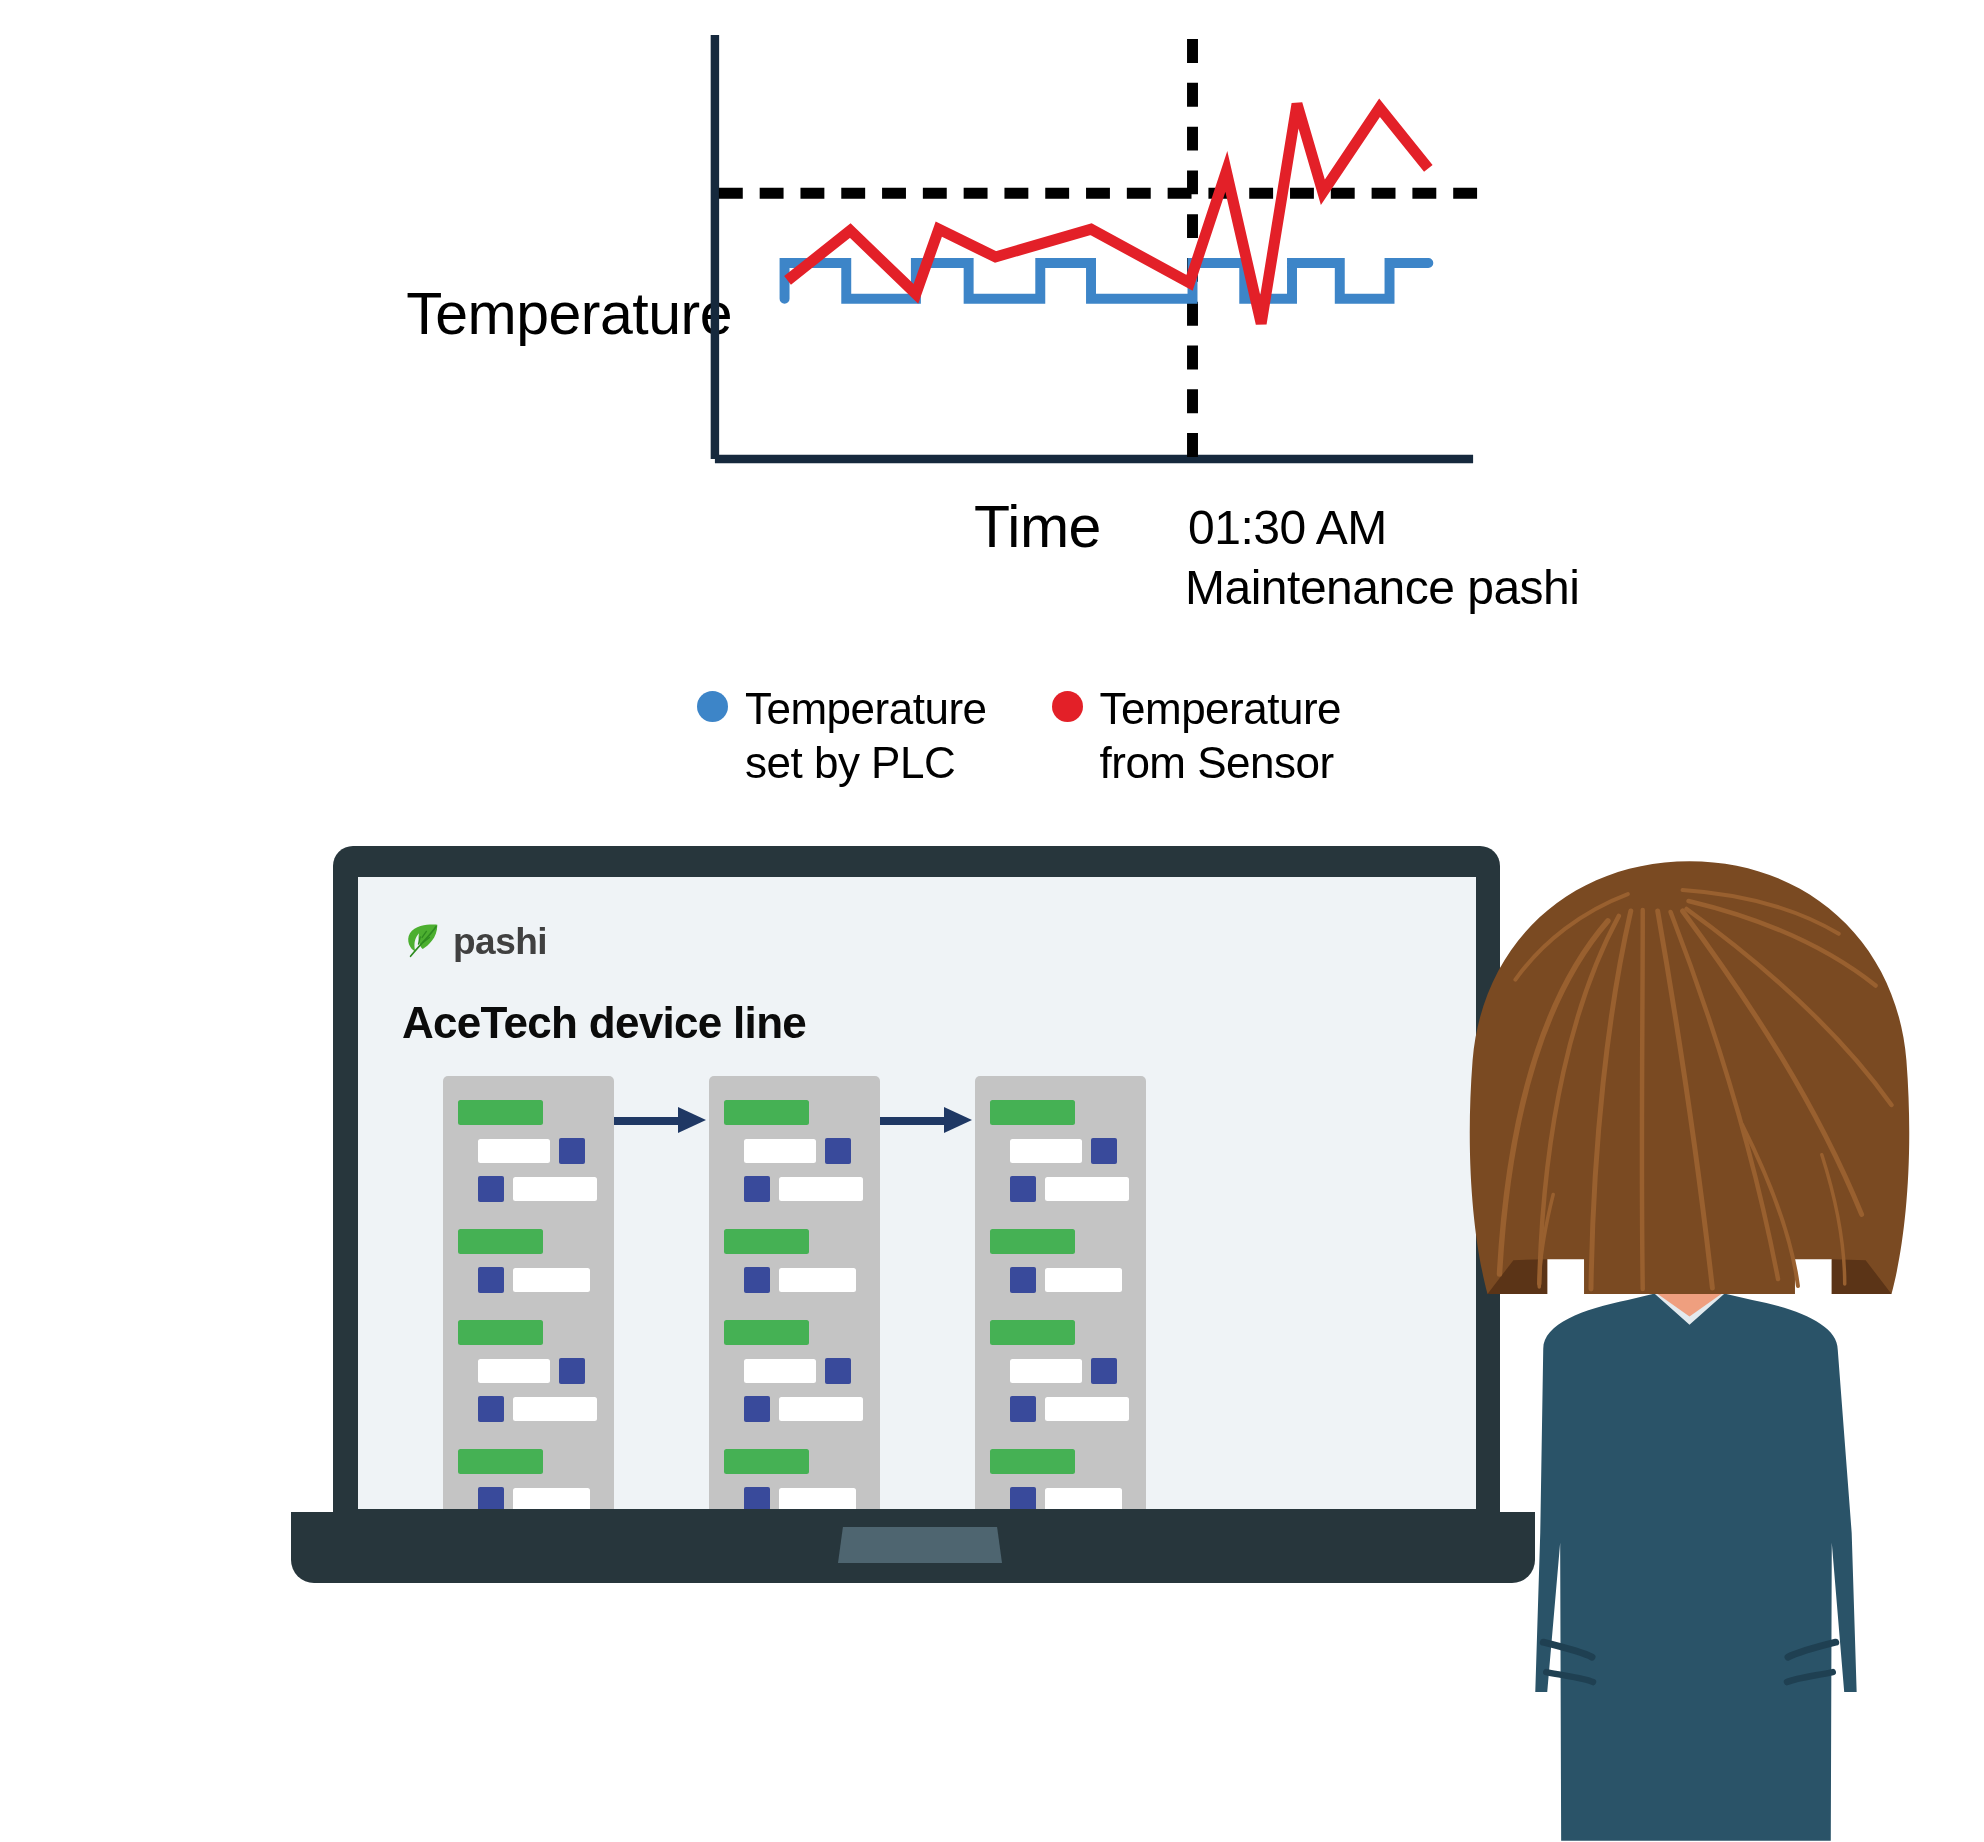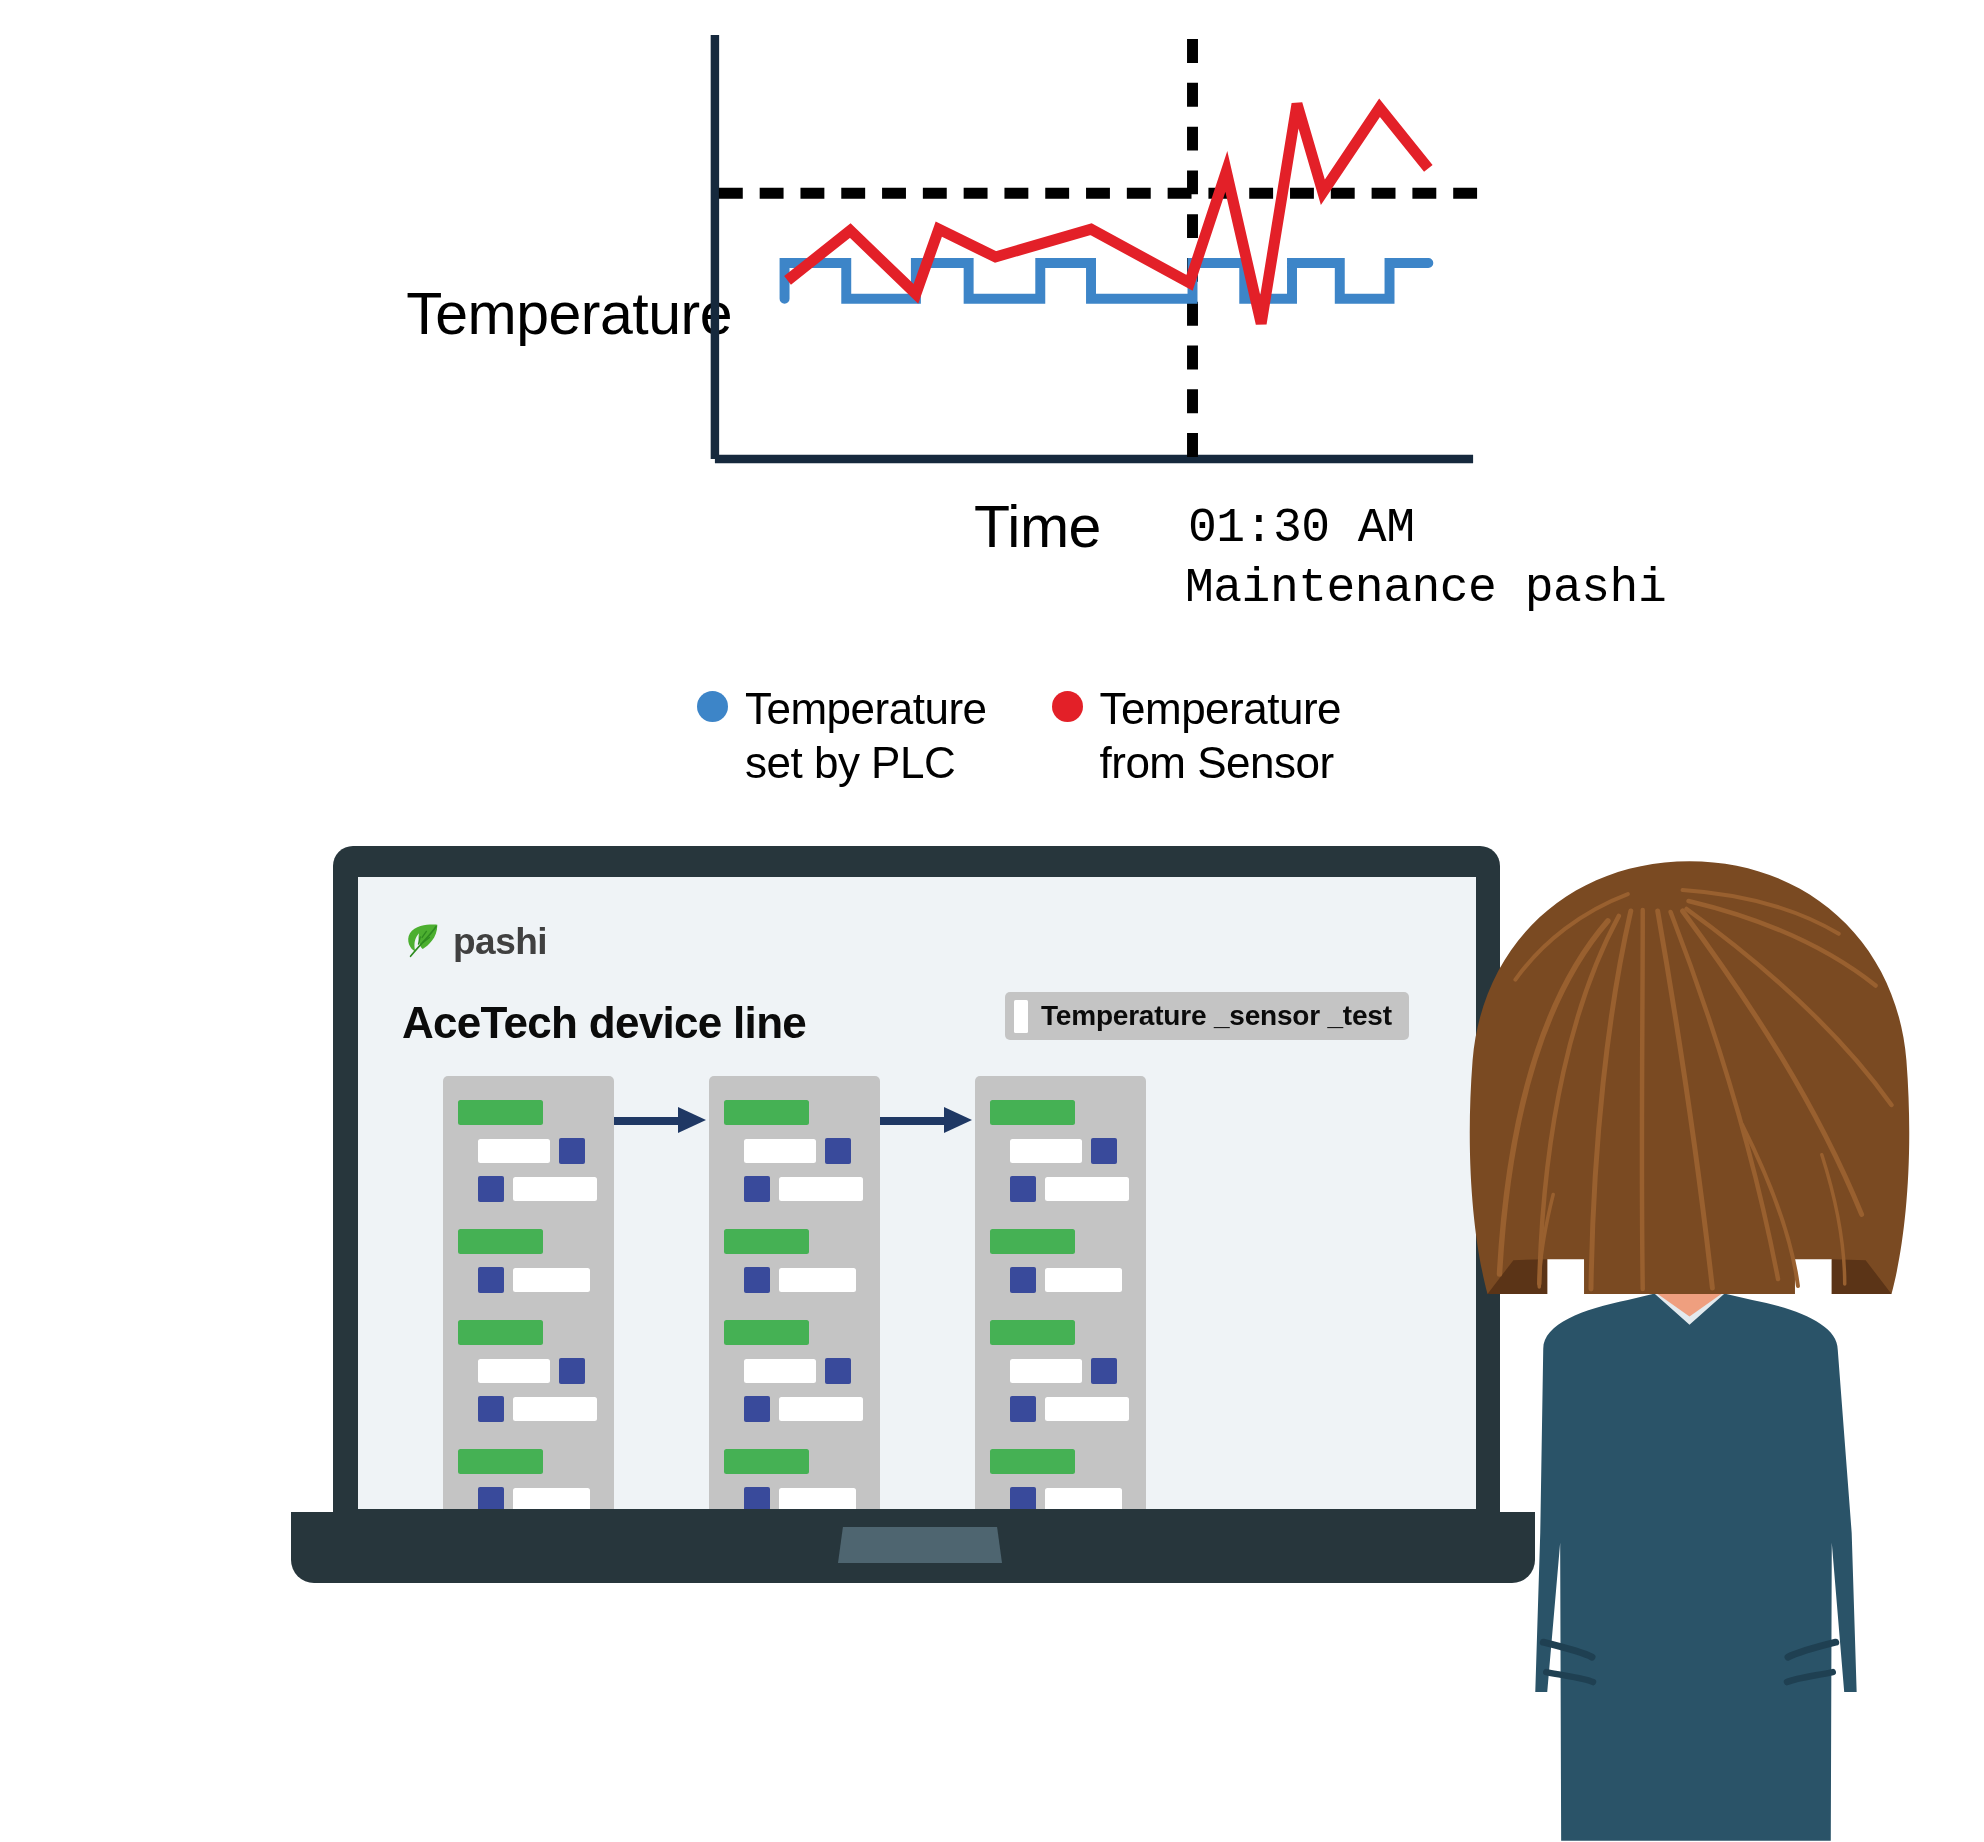--- a/index.html
+++ b/index.html
@@ -18,21 +18,21 @@
     letter-spacing:-0.5px;
   }
   #x-axis-title{
     position:absolute;left:946px;top:493px;
     font-size:59px;color:#000;letter-spacing:-0.5px;margin-left:28px;
   }
   #event-annotation{
     position:absolute;left:1185px;top:498px;width:572px;
     font-size:48px;line-height:1.25;color:#000;letter-spacing:-0.5px;
   }
-  #event-annotation .evt-line{display:block;white-space:nowrap;font-family:Liberation Mono, monospace;}
+  #event-annotation .evt-line{display:block;white-space:nowrap;}
   #event-annotation .evt-time{margin-left:3px;}
 
   
   #legend{
     position:absolute;left:697px;top:682px;width:896px;
     display:flex;flex-direction:row;gap:65px;align-items:flex-start;
   }
   .legend-item{display:flex;flex-direction:row;align-items:flex-start;gap:17px;}
   .legend-dot{
     width:31px;height:31px;border-radius:50%;flex:0 0 auto;margin-top:9px;
@@ -162,24 +162,20 @@
           <path d="M58 6C58 6 24 2 13 20c-7 12 0 26 9 30 0 0-6-18 6-30 0 0-4 16 6 26 9-6 24-18 24-40z" fill="#4caf30"></path>
           <path d="M56 9C46 24 30 38 14 58" stroke="#2e8b20" stroke-width="2.6" fill="none" stroke-linecap="round"></path>
           <path d="M40 17L33 27M45 27L35 35M30 26L27 38" stroke="#2e8b20" stroke-width="2.2" fill="none" stroke-linecap="round"></path>
         </svg>
       </span>
       <span id="brand-name">pashi</span>
     </div>
 
     <div id="page-title">AceTech device line</div>
 
-    <div id="badge">
-      <span id="badge-bar"></span>
-      <span id="badge-text">Temperature _sensor _test</span>
-    </div>
 
     <div id="flow">
 
       <div class="flow-card">
         <div class="row">
             <div class="bar-green" style="width:85px"></div>
           </div>
         <div class="row">
             <div class="indent"></div>
             <div class="bar-white" style="width:72px"></div>

